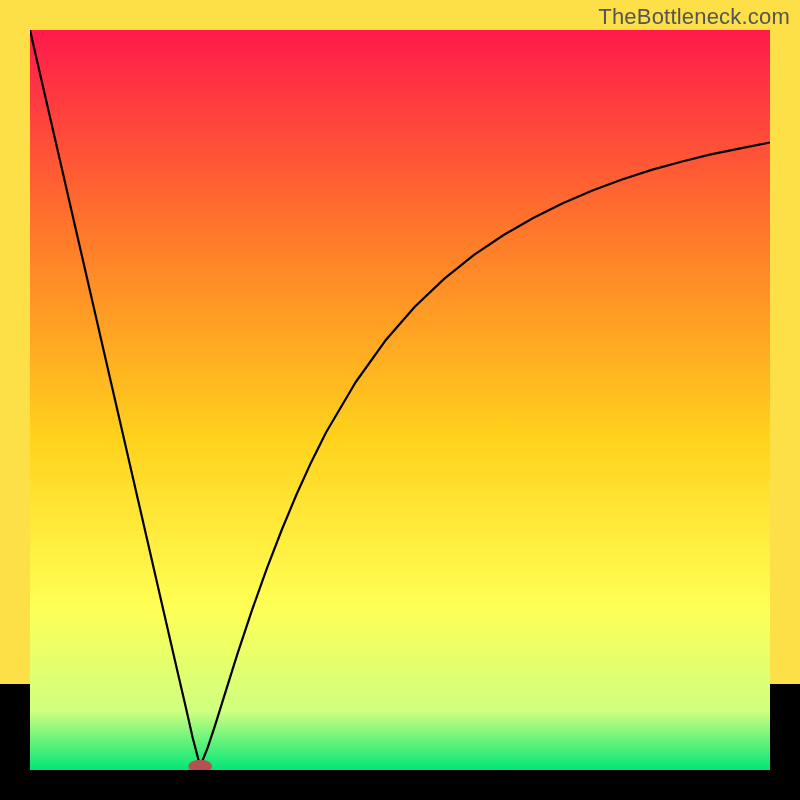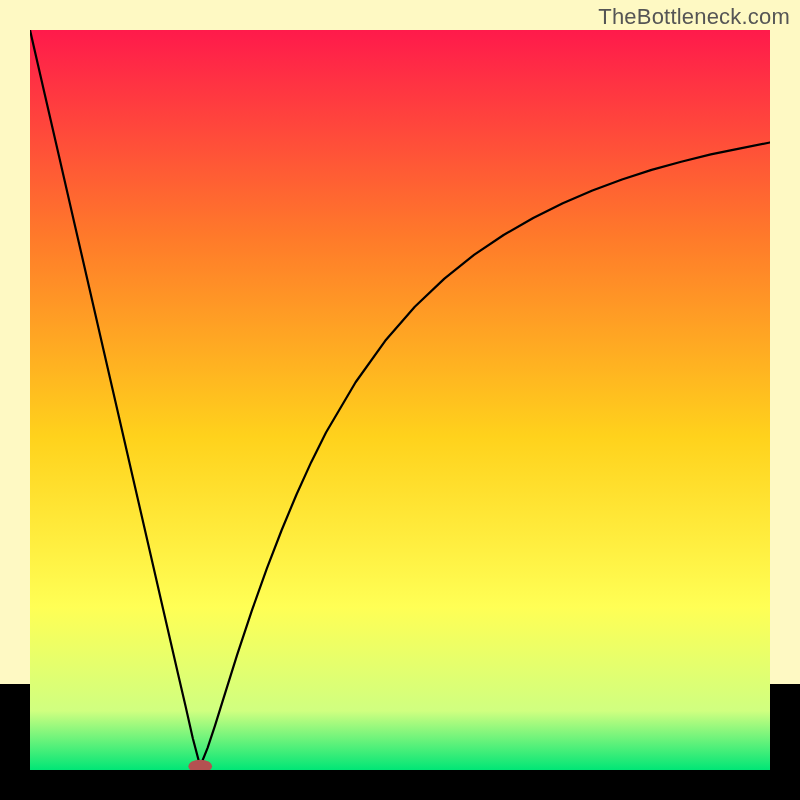--- a/index.html
+++ b/index.html
@@ -8,21 +8,21 @@
     width: 800px;
     height: 800px;
     overflow: hidden;
     background: #000;
     font-family: Arial, Helvetica, sans-serif;
   }
   .frame {
     position: relative;
     width: 800px;
     height: 684px;
-    background: #fef9c3;
+    background: #fde047;
   }
   .plot {
     position: absolute;
     left: 30px;
     top: 30px;
     width: 740px;
     height: 740px;
   }
   .watermark {
     position: absolute;

